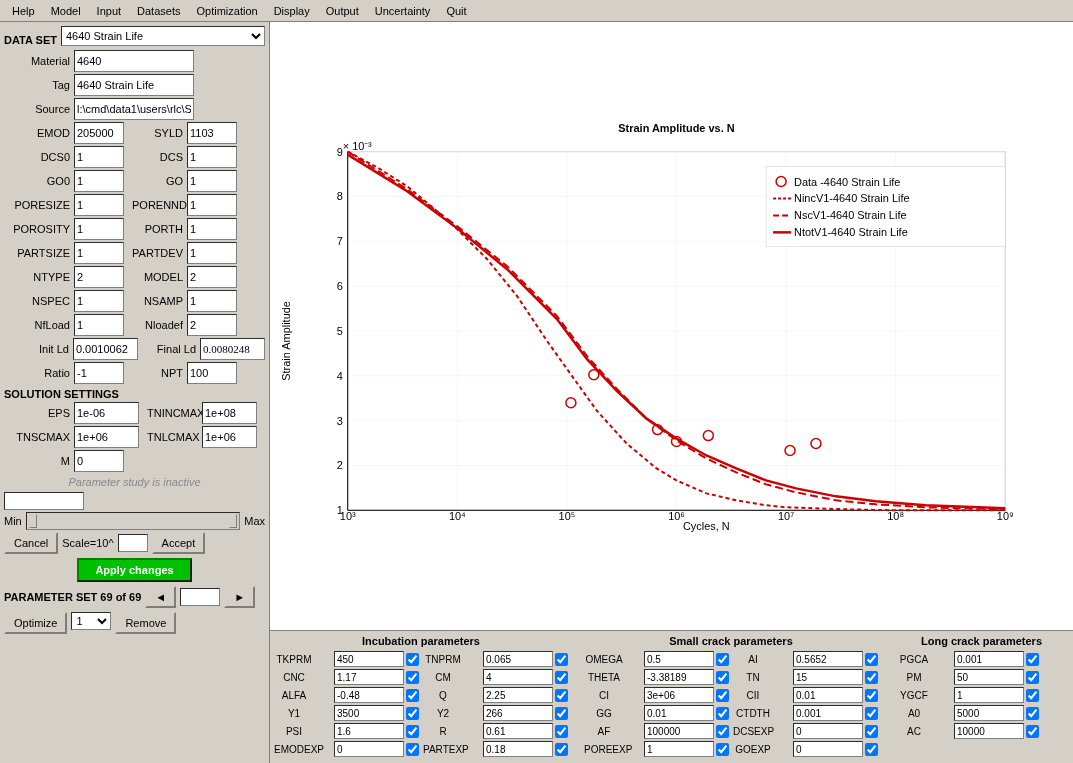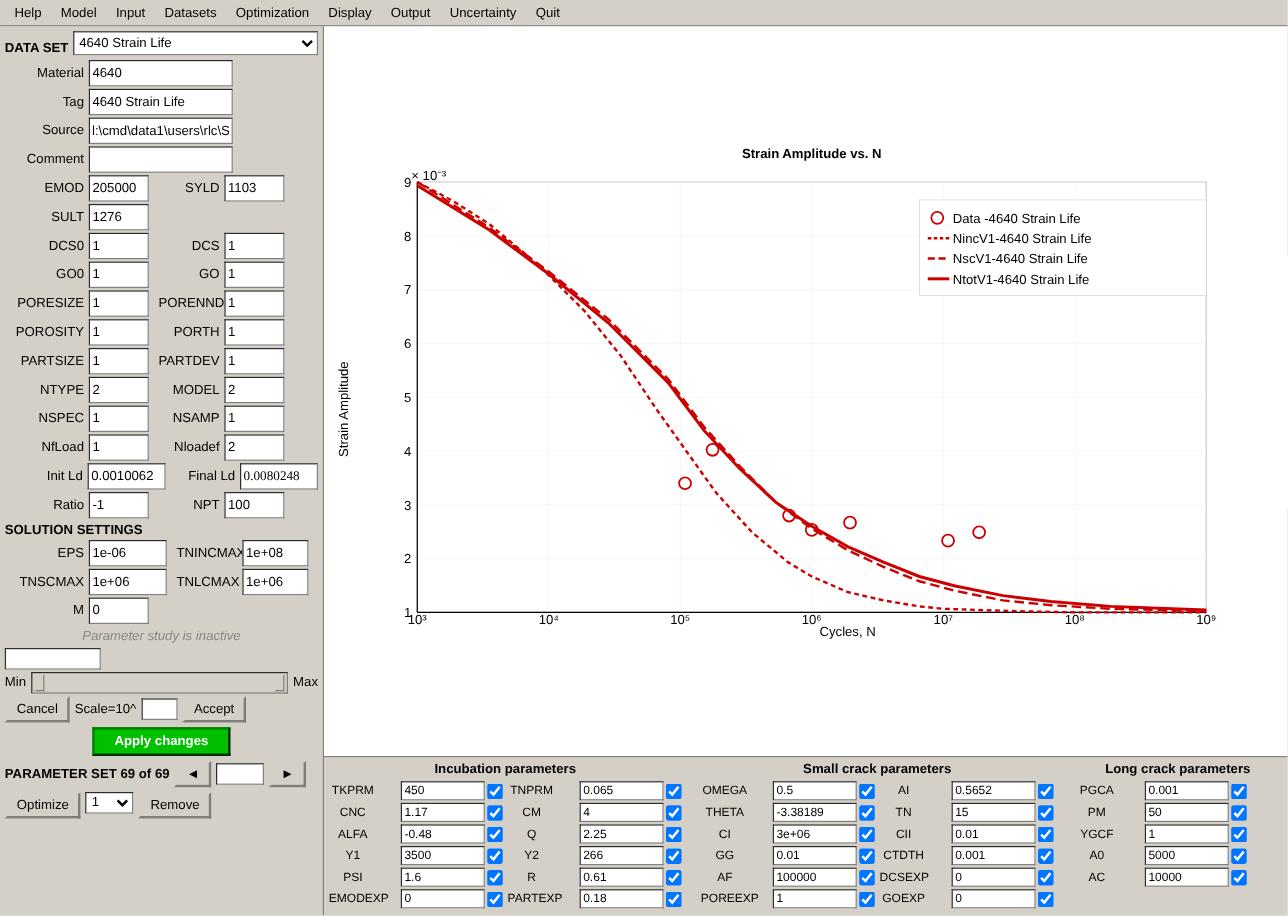--- a/index.html
+++ b/index.html
@@ -93,35 +93,27 @@
       <input class="form-input form-input-wide" type="text" value="4640" style="">
     </div>
     <div class="form-row">
       <span class="form-label">Tag</span>
       <input class="form-input form-input-wide" type="text" value="4640 Strain Life" style="">
     </div>
     <div class="form-row">
       <span class="form-label">Source</span>
       <input class="form-input form-input-wide" type="text" value="l:\cmd\data1\users\rlc\Sandboxes\MSF..." style="">
     </div>
-    <div class="form-row">
-      <span class="form-label">Comment</span>
-      <input class="form-input form-input-wide" type="text" value="" style="">
-    </div>
 
     <div class="form-row">
       <span class="form-label">EMOD</span>
       <input class="form-input form-input-sm" type="text" value="205000" style="">
       <span style="width:8px"></span>
       <span class="form-label-sm">SYLD</span>
       <input class="form-input form-input-sm" type="text" value="1103" style="">
-    </div>
-    <div class="form-row">
-      <span class="form-label">SULT</span>
-      <input class="form-input form-input-sm" type="text" value="1276" style="">
     </div>
 
     <div class="form-row">
       <span class="form-label">DCS0</span>
       <input class="form-input form-input-sm" type="text" value="1" style="">
       <span style="width:8px"></span>
       <span class="form-label-sm">DCS</span>
       <input class="form-input form-input-sm" type="text" value="1" style="">
     </div>
     <div class="form-row">

